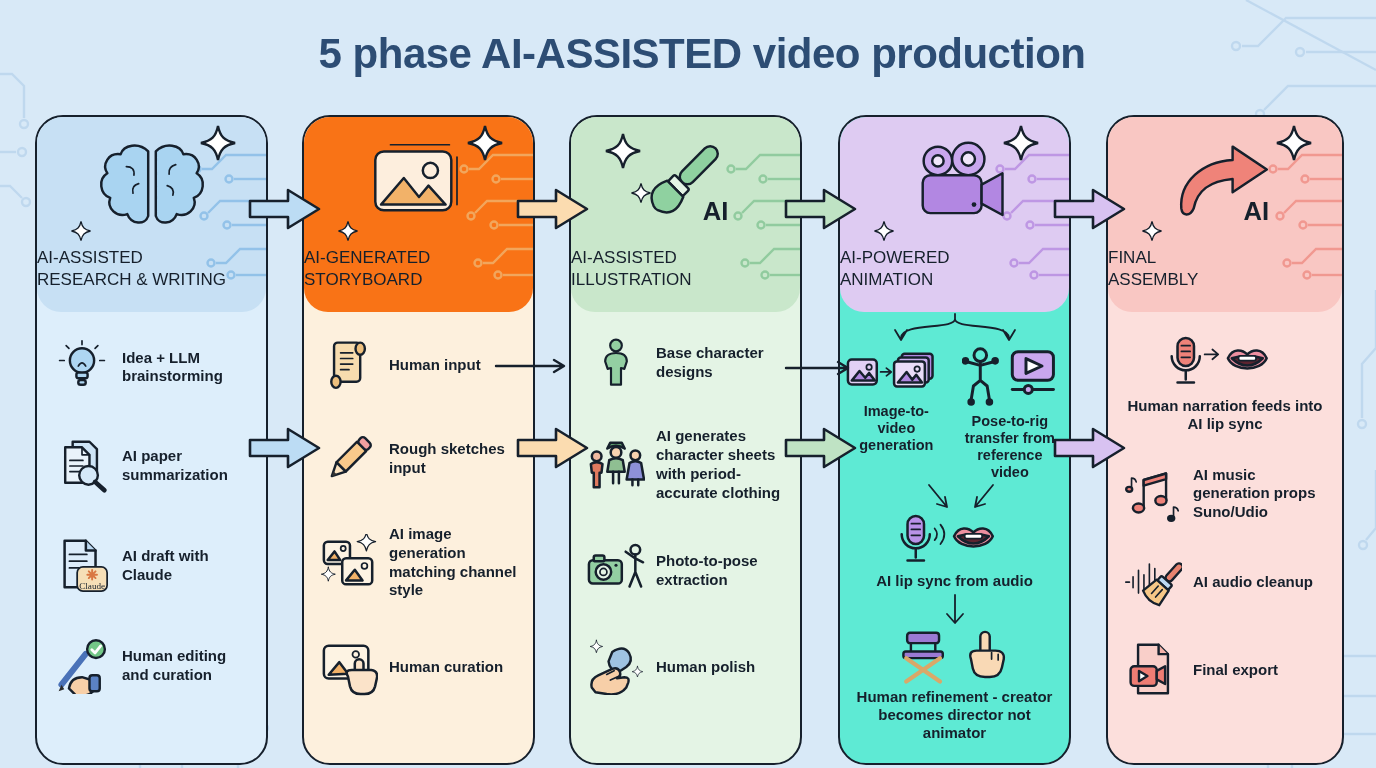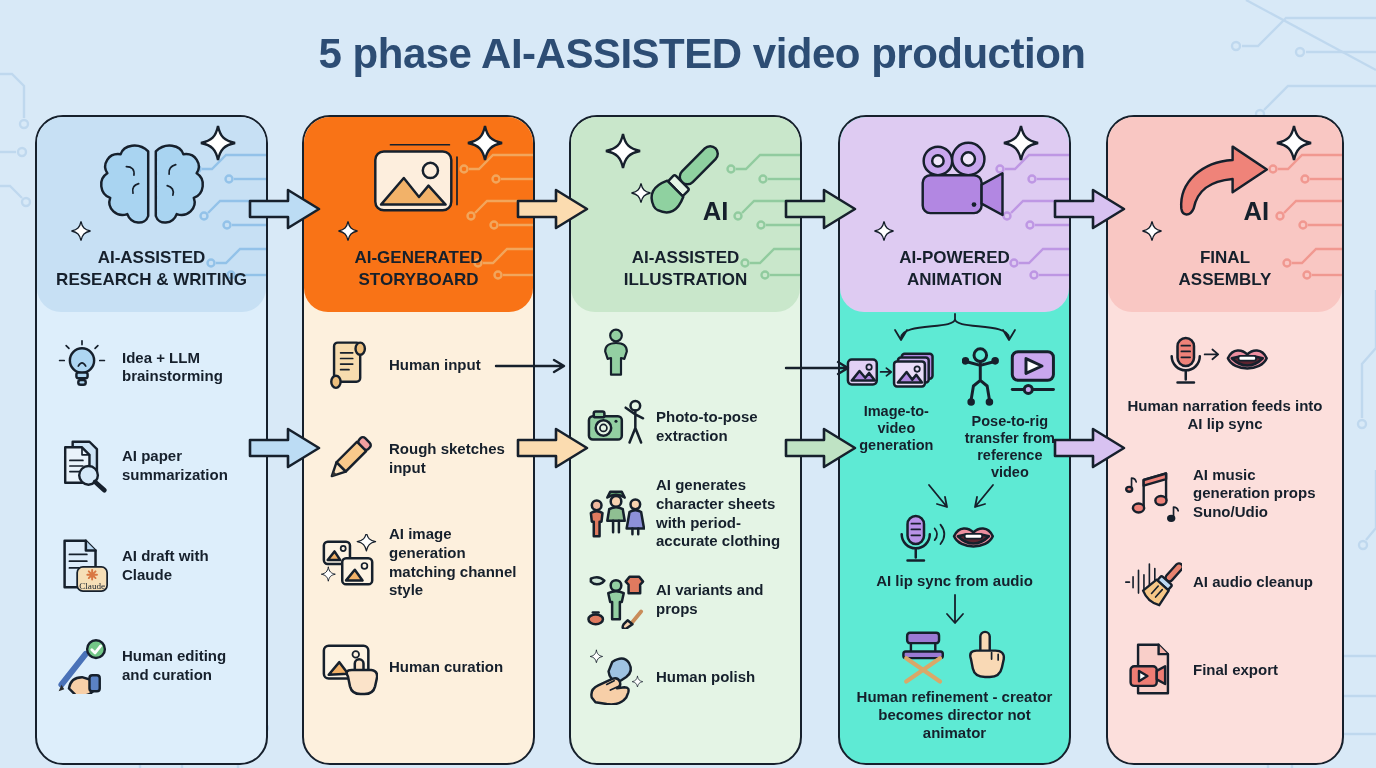--- a/index.html
+++ b/index.html
@@ -5,21 +5,21 @@
   *{box-sizing:border-box;margin:0;padding:0}
   html,body{width:1376px;height:768px;overflow:hidden}
   body{position:relative;background:#d8e9f7;font-family:"Liberation Sans",sans-serif;color:#16202c}
   .title{position:absolute;top:30px;left:14px;width:100%;text-align:center;
          font-size:42px;font-weight:bold;color:#2d4d74;letter-spacing:-.5px}
   
   .col{position:absolute;top:115px;width:233px;height:650px;border:2.5px solid #16202c;
        border-radius:28px;overflow:hidden;z-index:2}
   .hdr{position:relative;height:195px;border-radius:0 0 24px 24px;padding-top:8px}
   .icw{position:relative;height:122px;display:flex;align-items:center;justify-content:center;z-index:1}
-  .htitle{position:relative;text-align:center;font-weight:bold;font-size:17px;line-height:1.3;
+  .htitle{position:relative;font-weight:normal;font-size:17px;line-height:1.3;
           white-space:pre-line;z-index:1}
   .body{height:413px;display:flex;flex-direction:column;justify-content:space-around;padding:6px 10px 10px}
   .item{display:flex;align-items:center;gap:9px;padding:0 4px}
   .icb{width:62px;flex:none;display:flex;justify-content:center;align-items:center}
   .lbl{font-size:15px;font-weight:600;line-height:1.25;flex:1}
   .c1{background:#ddeefb}.c1 .hdr{background:#c7e0f4}
   .c2{background:#fdf0dd}.c2 .hdr{background:#f97316}
   .c3{background:#e4f4e5}.c3 .hdr{background:#c9e7cb}
   .c4{background:#5eead4}.c4 .hdr{background:#decbf2}
   .c5{background:#fcdfdc}.c5 .hdr{background:#f9c7c3}
@@ -308,65 +308,51 @@
 ILLUSTRATION</div>
   </div>
   <div class="body">
     <div class="item">
       <span class="icb">
           <svg class="ic" viewBox="0 0 60 60" width="50">
         <circle cx="30" cy="9" r="7" fill="#93cfa2"></circle>
         <path d="M30,18 c-9,0 -13,4 -13,10 l3,9 4,-1 v20 h12 v-20 l4,1 3,-9 c0,-6 -4,-10 -13,-10 z" fill="#93cfa2"></path>
       </svg>
         </span>
-    </div>
-    <div class="item">
-      <span class="icb">
-          <svg class="ic" viewBox="0 0 60 60" width="58">
-        <rect x="2" y="19" width="34" height="24" rx="4" fill="#93cfa2"></rect>
-        <rect x="7" y="14" width="11" height="6" rx="2" fill="#93cfa2"></rect>
-        <circle cx="17" cy="31" r="8" fill="#e4f4e5"></circle>
-        <circle cx="17" cy="31" r="3.6" fill="none" class="thin"></circle>
-        <circle cx="30" cy="24" r="1.6" fill="#16202c" class="nostroke"></circle>
-        <circle cx="50" cy="8" r="5" fill="none"></circle>
-        <path d="M50,13 V31 M50,17 L40,10 M50,17 L58,21 M50,31 L44,46 M50,31 L56,46" fill="none"></path>
-      </svg>
-        </span>
-      <span class="lbl">Photo-to-pose extraction</span>
+      <span class="lbl">Base character designs</span>
     </div>
     <div class="item">
       <span class="icb">
           <svg class="ic thin" viewBox="0 0 60 60" width="58">
         <circle cx="10" cy="21" r="5" fill="#f0b9a0"></circle>
         <path d="M4,29 q6,-4 12,0 l-1,9 h-2 v15 h-6 v-15 h-2 z" fill="#e07a5f"></path>
         <path d="M21,13 q9,-6 18,0 l-3,-6 h-12 z" fill="#5f9e6e"></path>
         <circle cx="30" cy="17" r="5.5" fill="#f7d2b0"></circle>
         <path d="M23,25 q7,-4 14,0 l2,12 h-18 z" fill="#8fbf92"></path>
         <path d="M27,37 v12 M33,37 v12" fill="none"></path>
         <circle cx="50" cy="20" r="5" fill="#f7d2b0"></circle>
         <path d="M44,28 q6,-4 12,0 l3,17 h-18 z" fill="#8d90d8"></path>
         <path d="M47,45 v6 M53,45 v6" fill="none"></path>
       </svg>
         </span>
       <span class="lbl">AI generates character sheets with period-accurate clothing</span>
     </div>
     <div class="item">
       <span class="icb">
-          <svg class="ic thin" viewBox="0 0 60 60" width="58">
-        <circle cx="30" cy="15" r="5.5" fill="#93cfa2"></circle>
-        <path d="M22,23 q8,-4 16,0 l-2,9 h-2 v18 h-8 v-18 h-2 z" fill="#93cfa2"></path>
-        <path d="M44,6 h10 l4,5 -3,3 v9 h-12 v-9 l-3,-3 z" fill="#e07a5f"></path>
-        <path d="M46,54 L56,42" class="wood2" fill="none"></path>
-        <path d="M40,60 q-5,0 -2,-5 l4,-4 5,4 z" fill="#f7d2b0"></path>
-        <ellipse cx="9" cy="50" rx="7.5" ry="5" fill="#e07a5f"></ellipse>
-        <path d="M6,43 h6" fill="none"></path>
-        <path d="M4,8 q8,-4 14,2 l-2,2 q-7,4 -12,-1 z" fill="#cde4d6"></path>
-      </svg>
-        </span>
-      <span class="lbl">AI variants and props</span>
+          <svg class="ic" viewBox="0 0 60 60" width="58">
+        <rect x="2" y="19" width="34" height="24" rx="4" fill="#93cfa2"></rect>
+        <rect x="7" y="14" width="11" height="6" rx="2" fill="#93cfa2"></rect>
+        <circle cx="17" cy="31" r="8" fill="#e4f4e5"></circle>
+        <circle cx="17" cy="31" r="3.6" fill="none" class="thin"></circle>
+        <circle cx="30" cy="24" r="1.6" fill="#16202c" class="nostroke"></circle>
+        <circle cx="50" cy="8" r="5" fill="none"></circle>
+        <path d="M50,13 V31 M50,17 L40,10 M50,17 L58,21 M50,31 L44,46 M50,31 L56,46" fill="none"></path>
+      </svg>
+        </span>
+      <span class="lbl">Photo-to-pose extraction</span>
     </div>
     <div class="item">
       <span class="icb">
           <svg class="ic" viewBox="0 0 60 60" width="56">
         <path d="M26,14 q12,-8 18,1 q5,9 -3,15 l-9,6 q-9,-3 -10,-12 z" fill="#9fc3e2"></path>
         <path d="M4,52 q-2,-9 7,-13 l15,-7 q6,-2 8,3 t-3,7 l8,-1 q6,0 4,6 l-2,5 q-7,9 -21,7 l-12,-2 z" fill="#f7cfa8"></path>
         <path d="M20,38 l8,-4 M24,44 l9,-4" class="thin" fill="none"></path>
         <use href="#spark" fill="#fff" transform="translate(2,1) scale(0.35)"></use>
         <use href="#spark" fill="#fff" transform="translate(47,29) scale(0.3)"></use>
       </svg>

